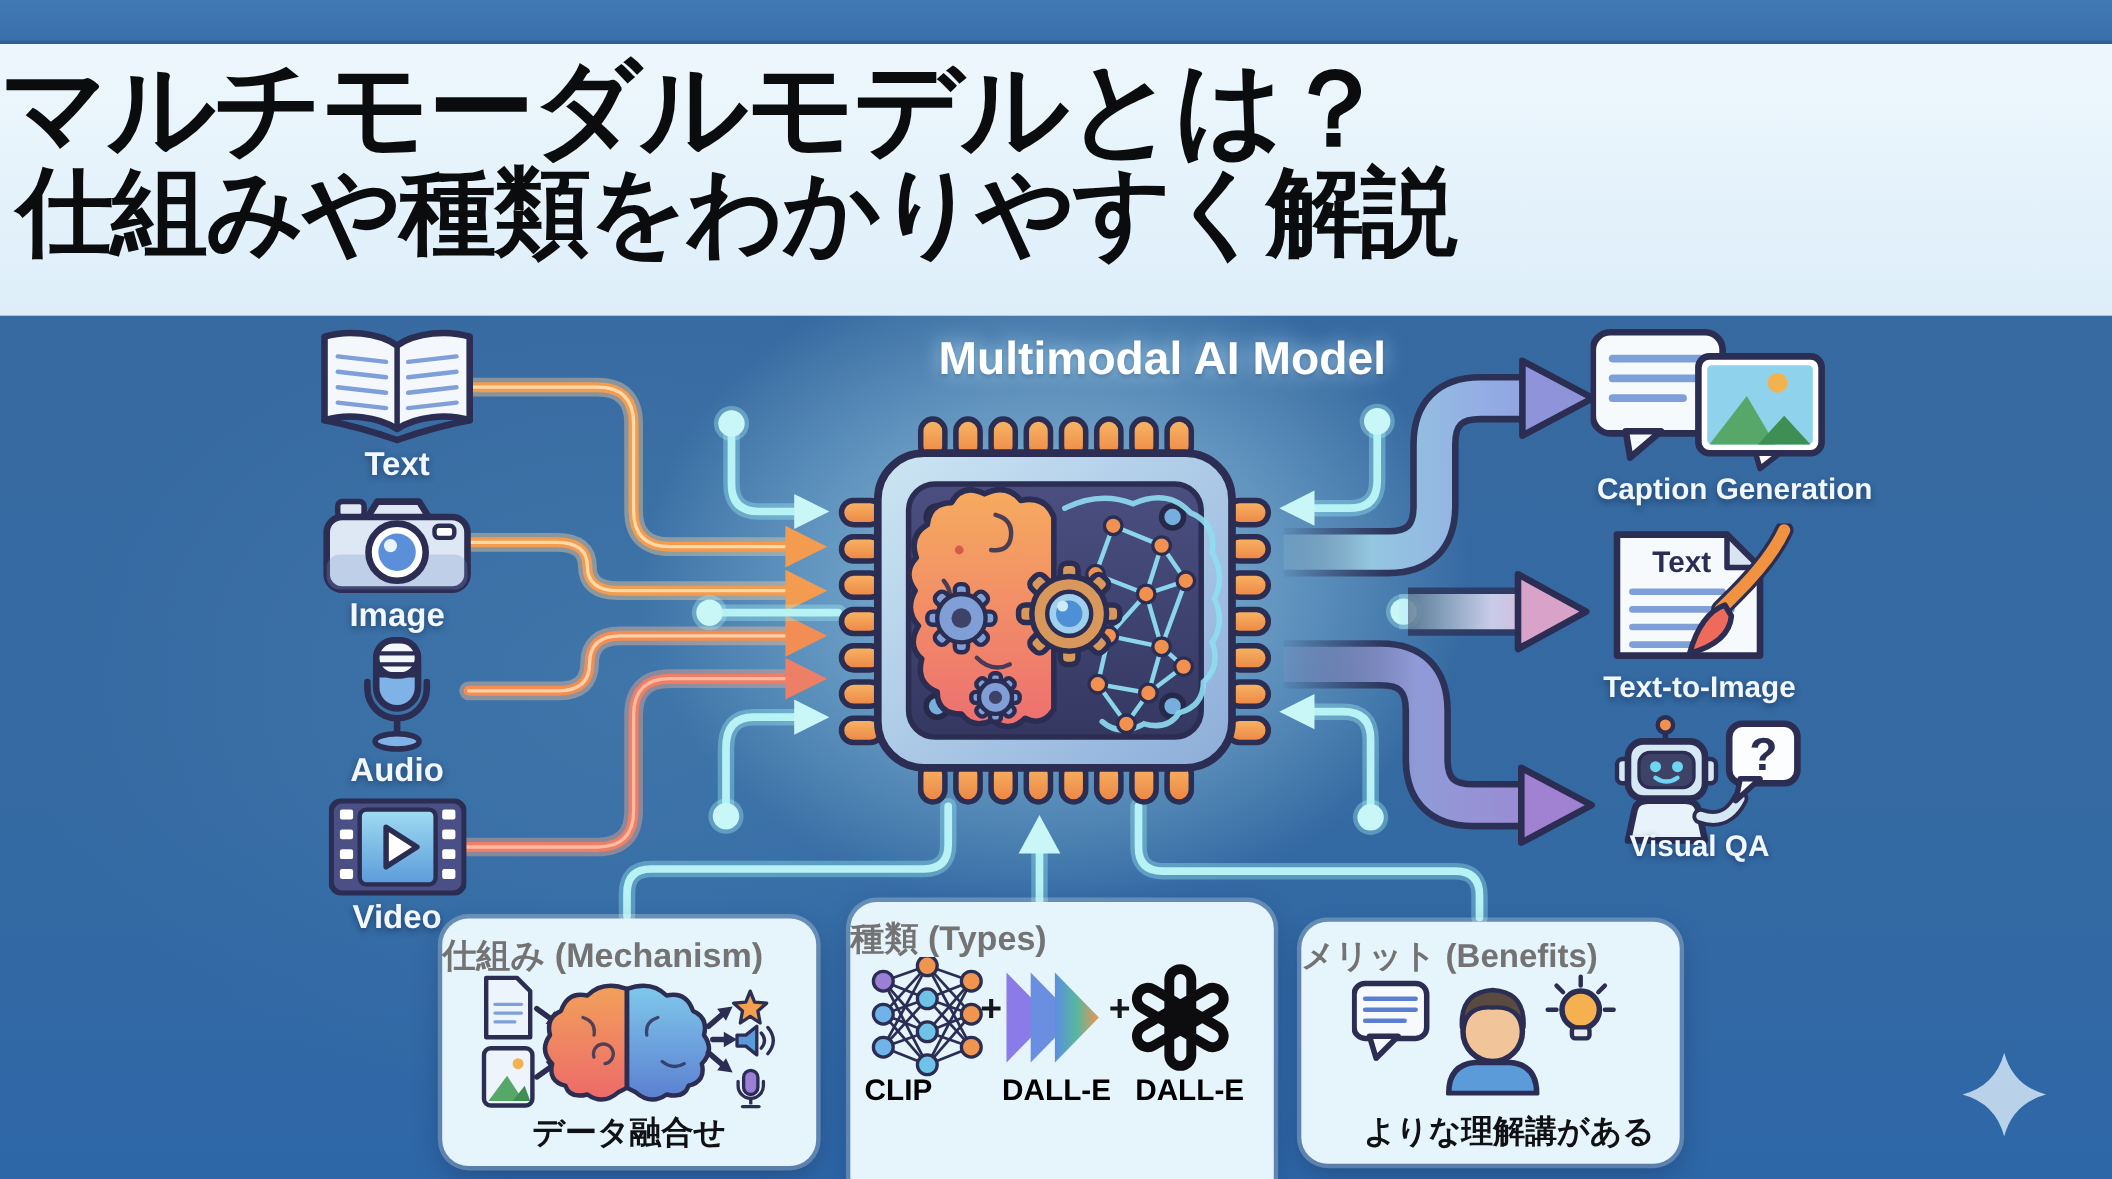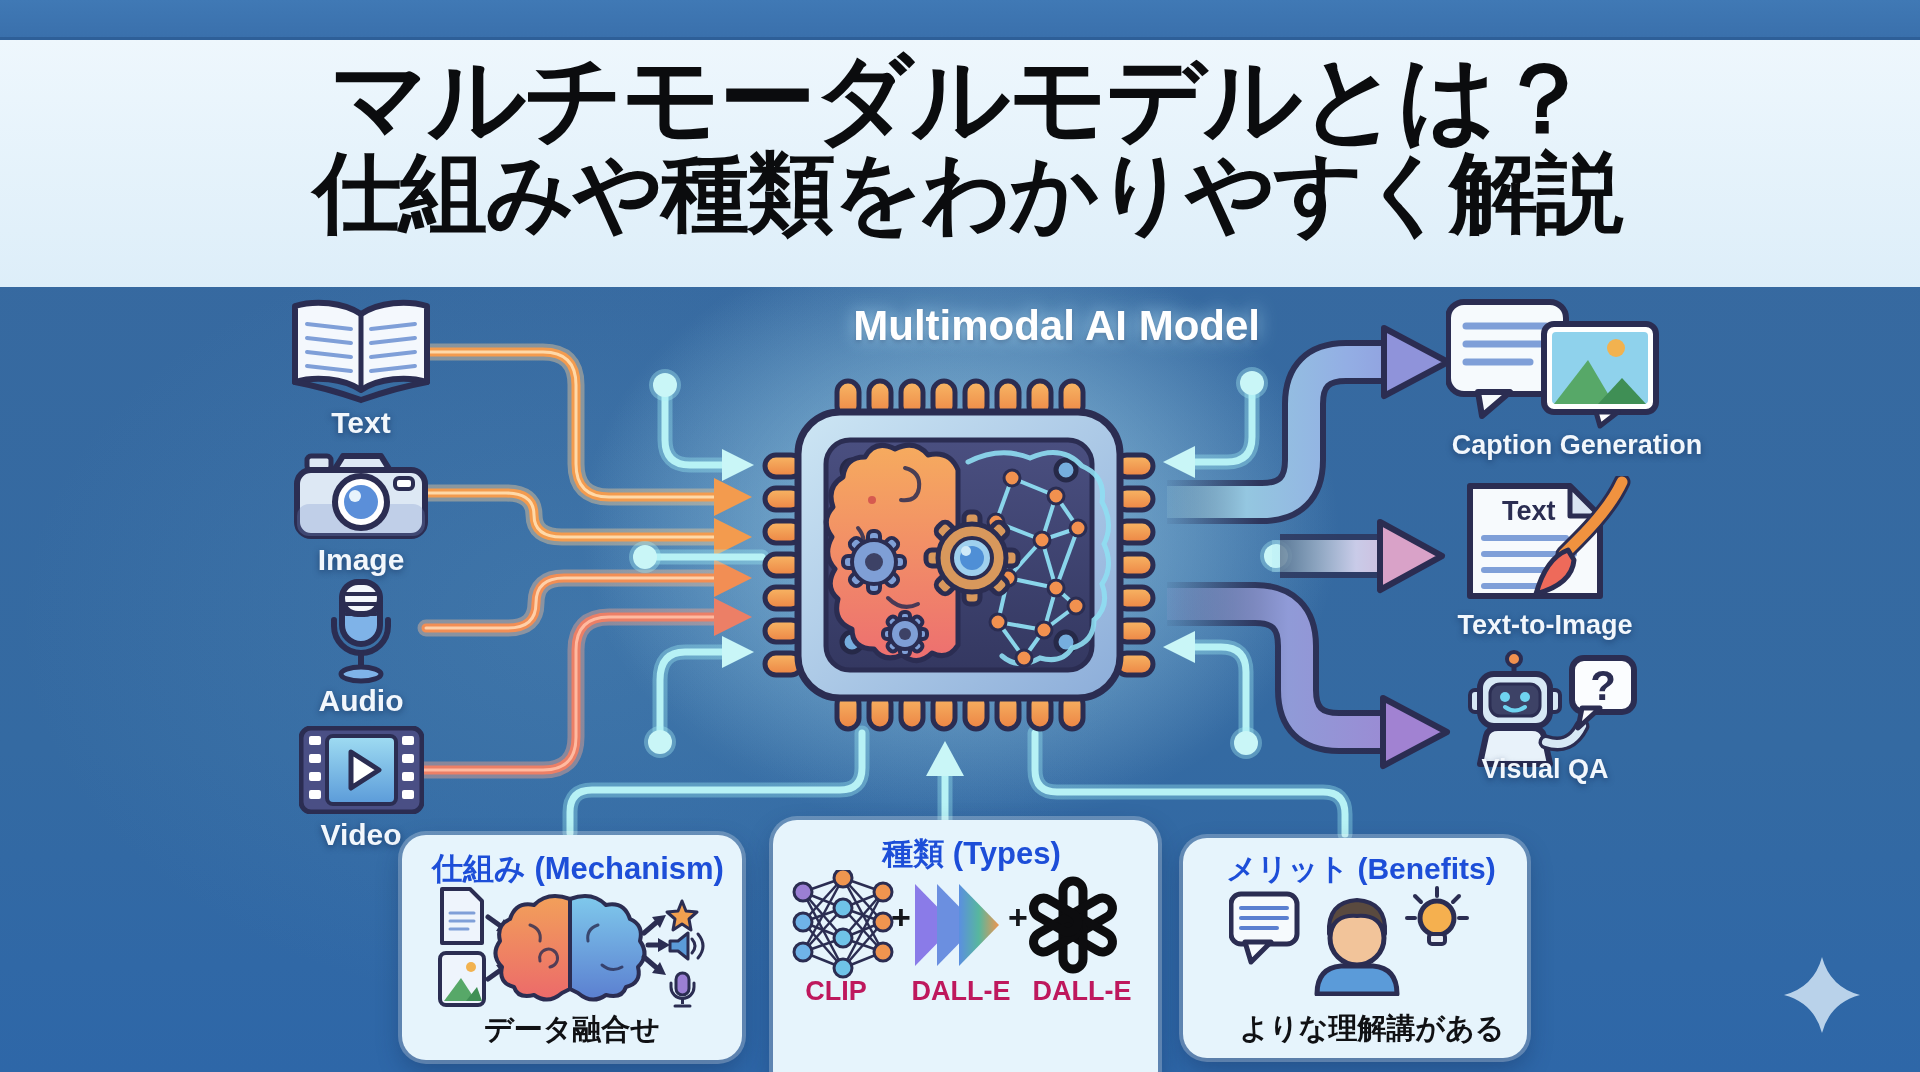--- a/index.html
+++ b/index.html
@@ -12,21 +12,21 @@
       linear-gradient(180deg, #38699f 0%, #346aa2 70%, #2e67a8 100%);
   }
   .topstrip {
     position:absolute; left:0; top:0; width:1920px; height:40px;
     background:linear-gradient(180deg,#4079b5,#3a70ac);
     border-bottom:3px solid #2e5f98; z-index:3;
   }
   .header {
     position:absolute; left:0; top:40px; width:1920px; height:247px;
     background:linear-gradient(180deg,#eef7fd,#ddeef9);
-    z-index:3; text-align:center; color:#0b0c0e;
+    z-index:3; color:#0b0c0e;
   }
   .title1 {
     margin-top:10px; font-size:97px; font-weight:900; letter-spacing:-2px; line-height:1.02;
   }
   .title2 {
     font-size:88px; font-weight:900; letter-spacing:-2px; line-height:1.0;padding-left:15px;
   }
   .gfx { position:absolute; left:0; top:0; width:1920px; height:1072px; z-index:1; }
   .abs { position:absolute; z-index:2; }
   .model-label {
@@ -38,29 +38,29 @@
     text-align:center; color:#f2f7fc; font-weight:bold;
     text-shadow:0 2px 6px rgba(15,35,75,.55);
   }
   .in-label { font-size:30px; }
   .out-label { font-size:27px; }
   .card {
     position:absolute; z-index:2; background:#e6f4fc; border-radius:24px;
     box-shadow:0 0 0 4px rgba(255,255,255,.25), 0 10px 24px rgba(15,35,75,.35);
   }
   .card-title {
-    position:absolute; left:0; right:0; text-align:center;
-    font-size:31px; font-weight:800; color:#1d4ed8;padding-left:12px;
+    position:absolute; left:0; right:0; text-align:left;
+    font-size:31px; font-weight:800; color:#737373;
   }
   .card-caption {
     position:absolute; left:0; right:0; text-align:center;
     font-size:29px; font-weight:800; color:#101114;
   }
   .type-label {
-    position:absolute; text-align:center; font-size:27px; font-weight:800; color:#be185d;
+    position:absolute; font-size:27px; font-weight:800; color:#000000;
   }
   .plus-sign {
     position:absolute; text-align:center; font-size:34px; font-weight:800; color:#15161a;
   }
   .icon-wrap { position:absolute; z-index:2; }
   svg { display:block; }
 </style>
 </head>
 <body>
 

